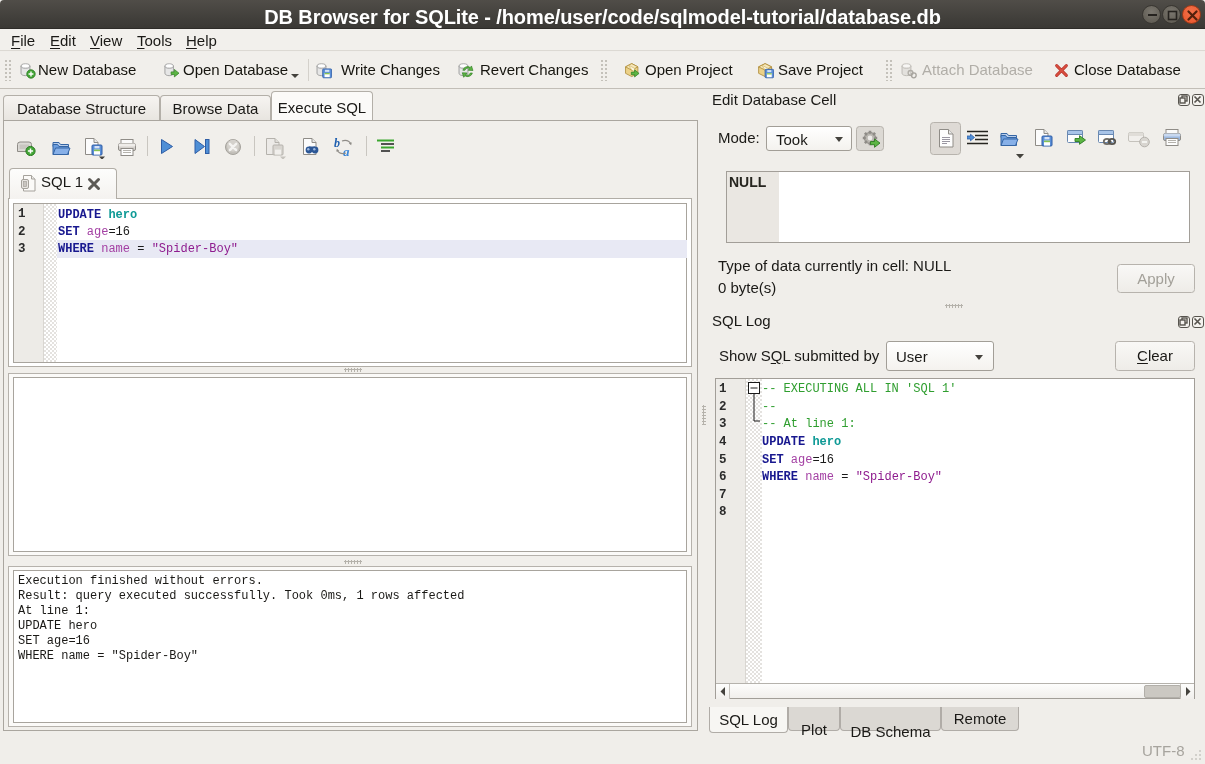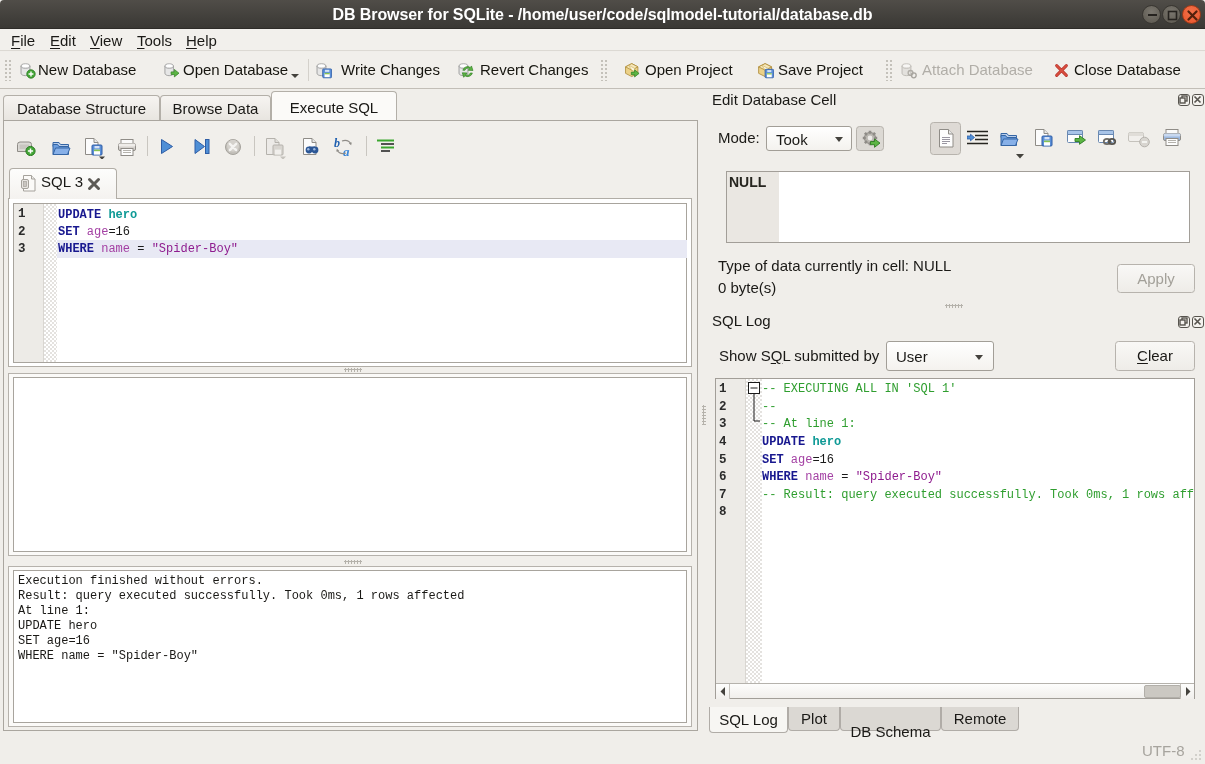--- a/index.html
+++ b/index.html
@@ -2,21 +2,21 @@
 <html><head>
 <meta charset="utf-8">
 <style>
 html,body{margin:0;padding:0;width:1205px;height:764px;overflow:hidden;background:#f0eeea;}
 *{box-sizing:border-box;}
 body{font-family:"Liberation Sans",sans-serif;color:#1a1916;}
 .abs{position:absolute;}
 .mono{font-family:"Liberation Mono",monospace;}
 
 #titlebar{left:0;top:0;width:1205px;height:29px;background:linear-gradient(#504d48,#403e3a 70%,#3b3935);border-bottom:1px solid #2e2c29;border-radius:4px 4px 0 0;}
-#title{width:100%;text-align:center;top:6px;font-weight:bold;font-size:16px;color:#fff;letter-spacing:-0.1px;}
+#title{width:100%;text-align:center;top:6px;font-weight:bold;font-size:20px;color:#fff;letter-spacing:-0.1px;}
 .winbtn{top:5px;width:19px;height:19px;border-radius:50%;border:1px solid #393631;background:radial-gradient(circle at 50% 35%,#7b776f,#5a564d);}
 .winbtn svg{position:absolute;left:0;top:0;}
 #btnclose{background:radial-gradient(circle at 50% 35%,#f4724b,#e8542a);border-color:#a13a17;}
 
 #menubar{left:0;top:29px;width:1205px;height:22px;background:#f2f0ec;border-bottom:1px solid #dcd9d3;}
 .menuitem{top:32px;font-size:15px;color:#1a1916;}
 .menuitem span{text-decoration:underline;text-underline-offset:2px;}
 
 #toolbar{left:0;top:52px;width:1205px;height:37px;background:#f1efeb;border-bottom:1px solid #c2beb7;}
 .tbtext{top:61px;font-size:15px;color:#16150f;}
@@ -166,21 +166,21 @@
     </svg></div>
 <div class="abs tbtext" style="left:1074px;">Close Database</div>
 
 <div class="abs" id="lpane"></div>
 <div class="abs tab" style="left:3px;width:157px;">
     <div class="tlabel">Database Structure</div>
   </div>
 <div class="abs tab" style="left:160px;width:111px;">
     <div class="tlabel">Browse Data</div>
   </div>
-<div class="abs tab active" style="left:271px;width:126px;">
+<div class="abs tab active" style="left:271px;width:102px;">
     <div class="tlabel">Execute SQL</div>
   </div>
 
 <div class="abs" style="left:0;top:0;">
     <div class="abs" style="left:16px;top:138px;"><svg width="20" height="18">
         <path d="M1.5 13.5 v-7 a2.5 2.5 0 0 1 2.5-2.5 h9 a2.5 2.5 0 0 1 2.5 2.5 v7 z" fill="#dbd9d5" stroke="#8f8c87"></path>
         <path d="M3.5 6.5 h9.5 v4.5 h-9.5 z" fill="#c9c6c1"></path>
         <circle cx="14.5" cy="13" r="4.6" fill="#44a637" stroke="#2a7a22"></circle>
         <path d="M14.5 10.4 v5.2 M11.9 13 h5.2" stroke="#fff" stroke-width="1.5"></path>
       </svg></div>
@@ -253,21 +253,21 @@
       </svg></div>
   </div>
 
 <div class="abs" id="sqltab"></div>
 <div class="abs" style="left:20px;top:174px;z-index:6;" id="i-sqldoc"><svg width="17" height="19">
       <path d="M3.5 1.5 h8 l3.5 3.5 v12 h-11.5 z" fill="#fbfaf8" stroke="#a5a29c"></path>
       <path d="M11.5 1.5 v3.5 h3.5" fill="#eceae7" stroke="#a5a29c"></path>
       <rect x="1.5" y="5.5" width="7" height="9" rx="1.5" fill="#e8e6e2" stroke="#a5a29c"></rect>
       <rect x="3.5" y="7.5" width="3" height="5" fill="#c9c6c1" stroke="#a5a29c" stroke-width="0.7"></rect>
     </svg></div>
-<div class="abs" style="left:41px;top:173px;font-size:15px;z-index:6;">SQL 3</div>
+<div class="abs" style="left:41px;top:173px;font-size:15px;z-index:6;">SQL 1</div>
 <div class="abs" style="left:86px;top:176px;z-index:6;" id="i-closex"><svg width="16" height="16">
       <path d="M3.5 3.5 L12.5 12.5 M12.5 3.5 L3.5 12.5" stroke="#5c5a55" stroke-width="3" stroke-linecap="round"></path>
     </svg></div>
 <div class="abs" id="subpane"></div>
 <div class="abs" id="editor">
   <div class="gutter" style="left:0;top:0;width:30px;height:158px;"></div>
   <div class="fold" style="left:30px;top:0;width:13px;height:158px;"></div>
   <div class="lnum" style="left:4px;top:3px;">1</div>
   <div class="lnum" style="left:4px;top:21px;">2</div>
   <div class="lnum" style="left:4px;top:38px;">3</div>
@@ -417,37 +417,36 @@
       <line x1="2.5" y1="6" x2="9.5" y2="6" stroke="#1a1a1a"></line>
       <line x1="6" y1="12" x2="6" y2="39" stroke="#1a1a1a"></line>
       <line x1="6" y1="39" x2="12" y2="39" stroke="#1a1a1a"></line>
     </svg>
   <div class="code" style="left:46px;top:3px;"><span class="cmt">-- EXECUTING ALL IN 'SQL 1'</span></div>
   <div class="code" style="left:46px;top:21px;"><span class="cmt">--</span></div>
   <div class="code" style="left:46px;top:38px;"><span class="cmt">-- At line 1:</span></div>
   <div class="code" style="left:46px;top:56px;"><span class="kw">UPDATE</span> <span class="tbl">hero</span></div>
   <div class="code" style="left:46px;top:74px;"><span class="kw">SET</span> <span class="id">age</span>=16</div>
   <div class="code" style="left:46px;top:91px;"><span class="kw">WHERE</span> <span class="id">name</span> = <span class="str">"Spider-Boy"</span></div>
-  <div class="code" style="left:46px;top:109px;"><span class="cmt">-- Result: query executed successfully. Took 0ms, 1 rows aff</span></div>
   <div id="hscroll">
     <div class="sbarrow" style="left:0;border-right:1px solid #c5c2bc;"><svg width="14" height="15">
           <path d="M9 3 L4.5 7.5 L9 12 Z" fill="#44423d"></path>
         </svg></div>
     <div class="sbarrow" style="left:464px;border-left:1px solid #c5c2bc;"><svg width="14" height="15">
           <path d="M5 3 L9.5 7.5 L5 12 Z" fill="#44423d"></path>
         </svg></div>
     <div id="thumb"></div>
   </div>
 </div>
 
 <div class="btab active" style="left:709px;top:707px;width:79px;height:26px;">
     <div style="margin-top:4px;">SQL Log</div>
   </div>
 <div class="btab" style="left:788px;top:707px;width:52px;height:24px;">
-    <div style="margin-top:3px;">Plot</div>
+    <div style="margin-top:14px;">Plot</div>
   </div>
 <div class="btab" style="left:840px;top:707px;width:101px;height:24px;">
     <div style="margin-top:16px;">DB Schema</div>
   </div>
 <div class="btab" style="left:941px;top:707px;width:78px;height:24px;">
     <div style="margin-top:3px;">Remote</div>
   </div>
 
 <div class="abs" id="utf8" style="left:1142px;top:742px;">UTF-8</div>
 <svg class="abs" style="left:1188px;top:748px;" width="14" height="14">

